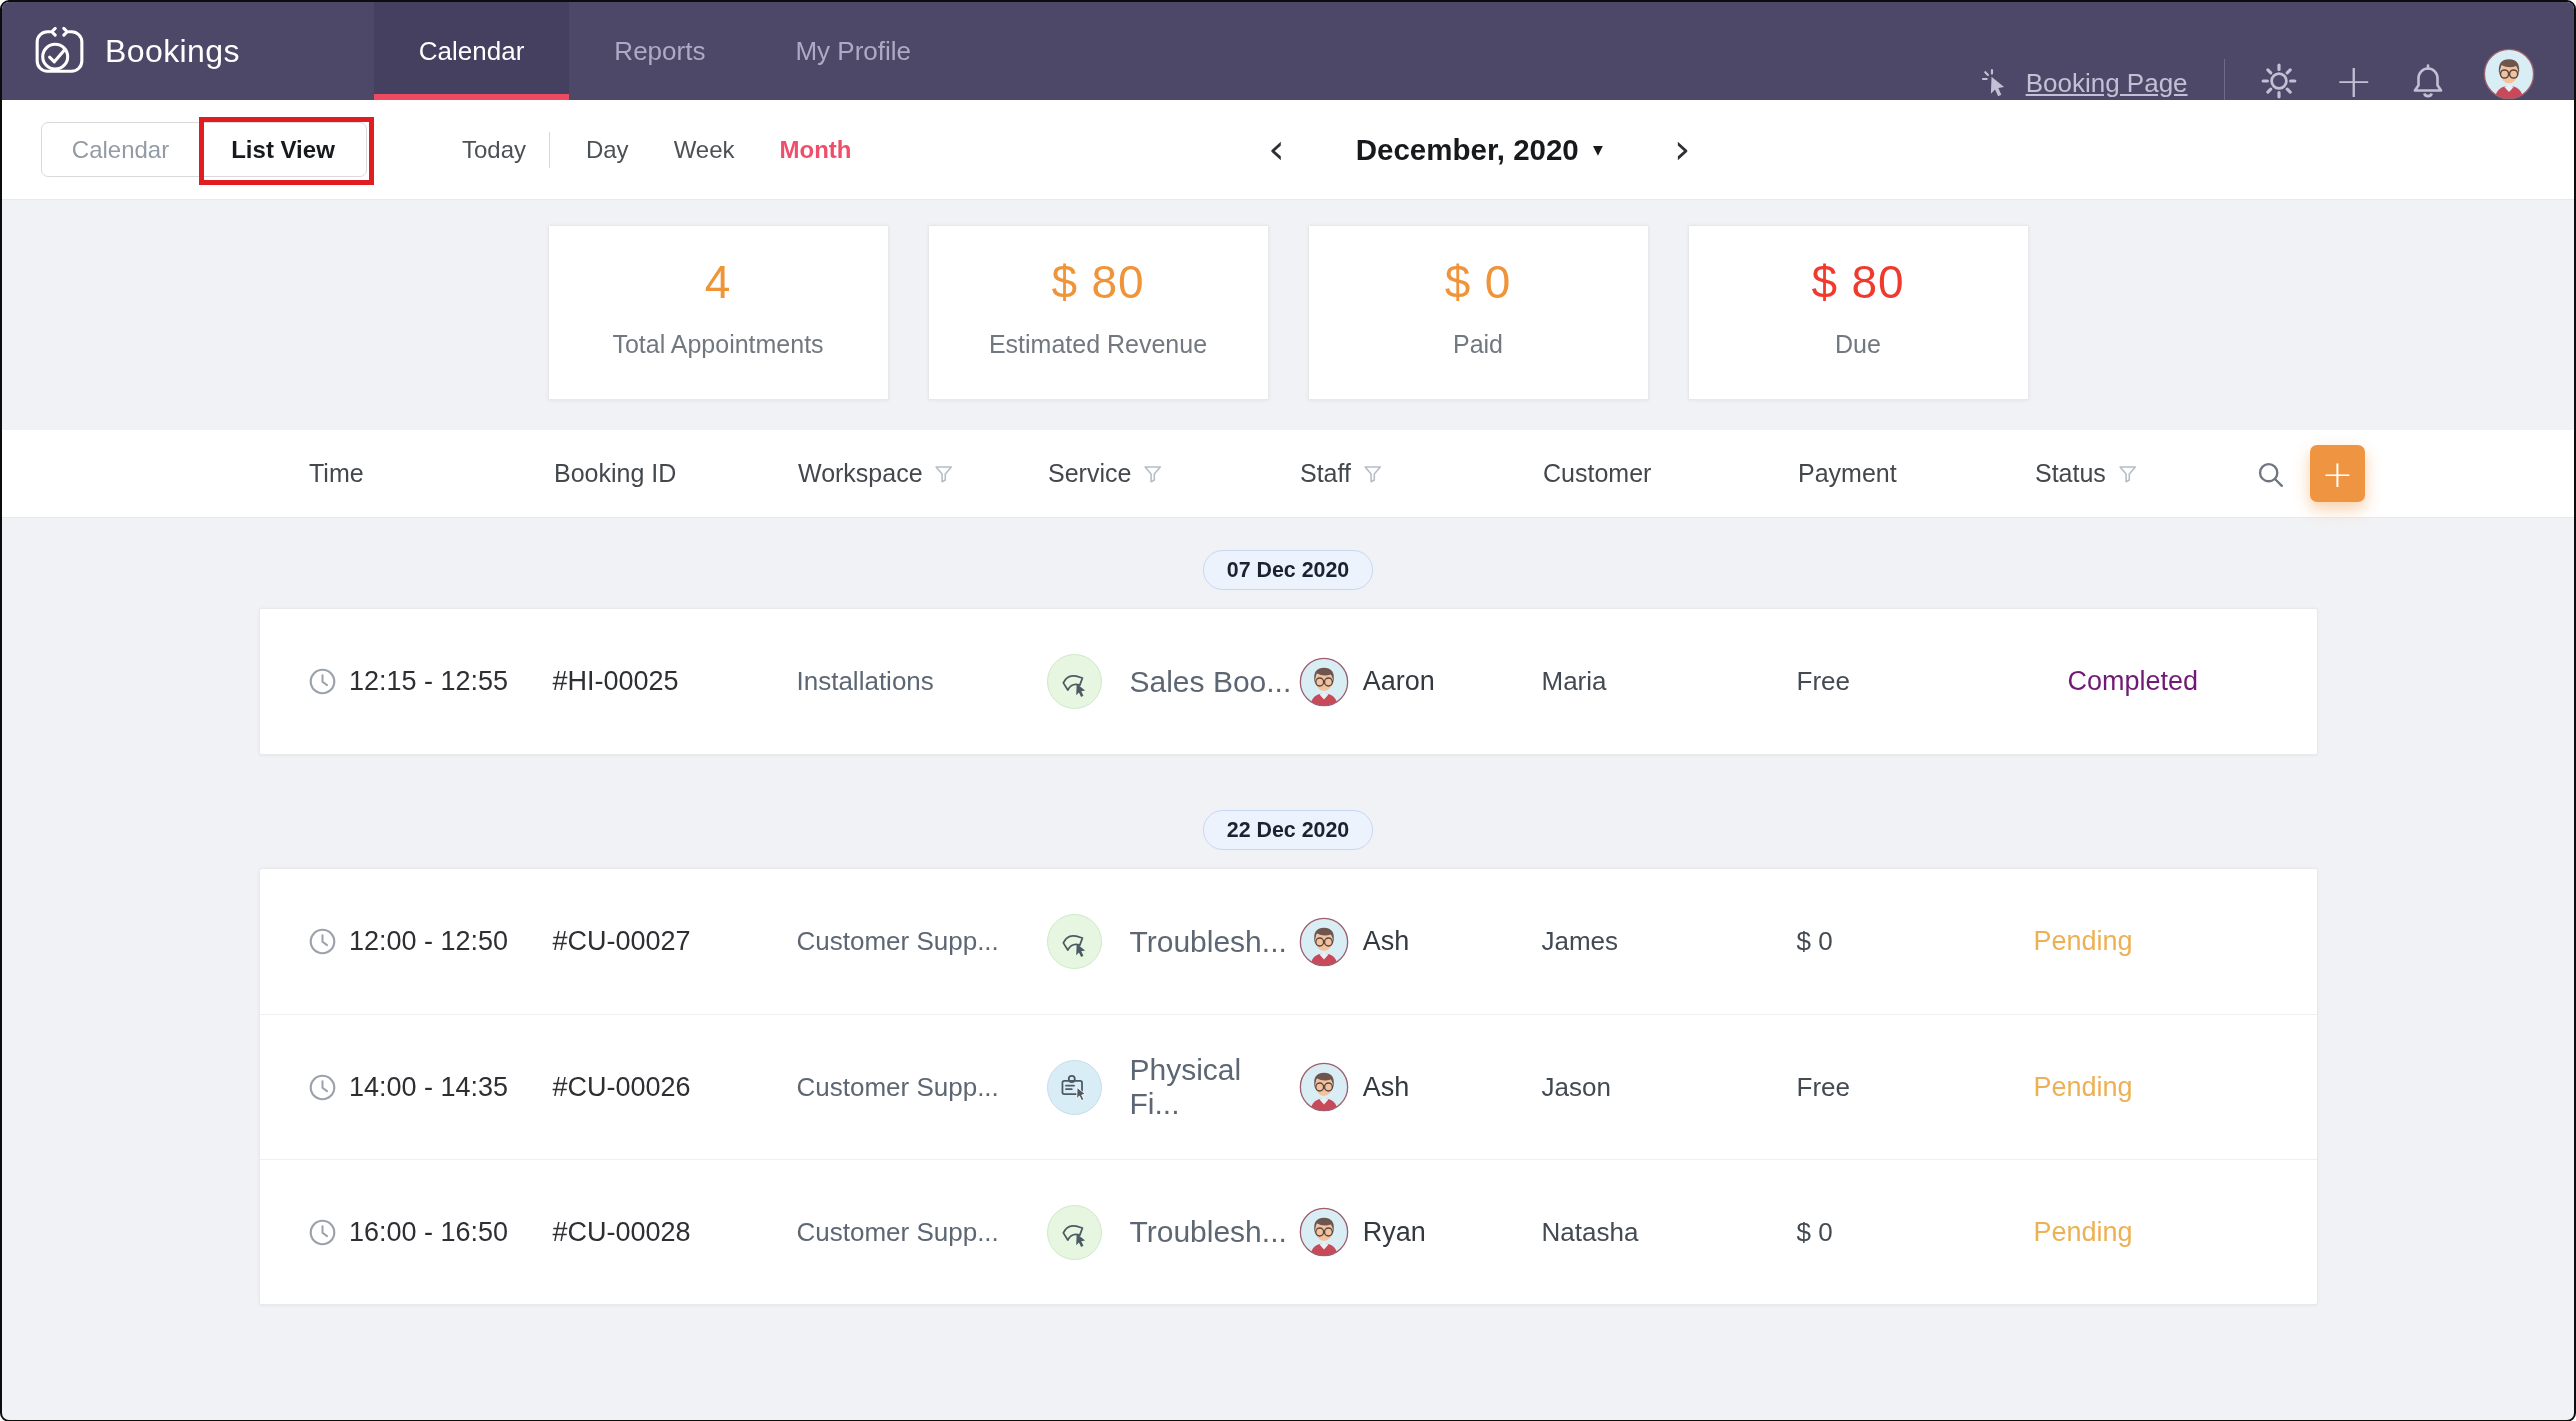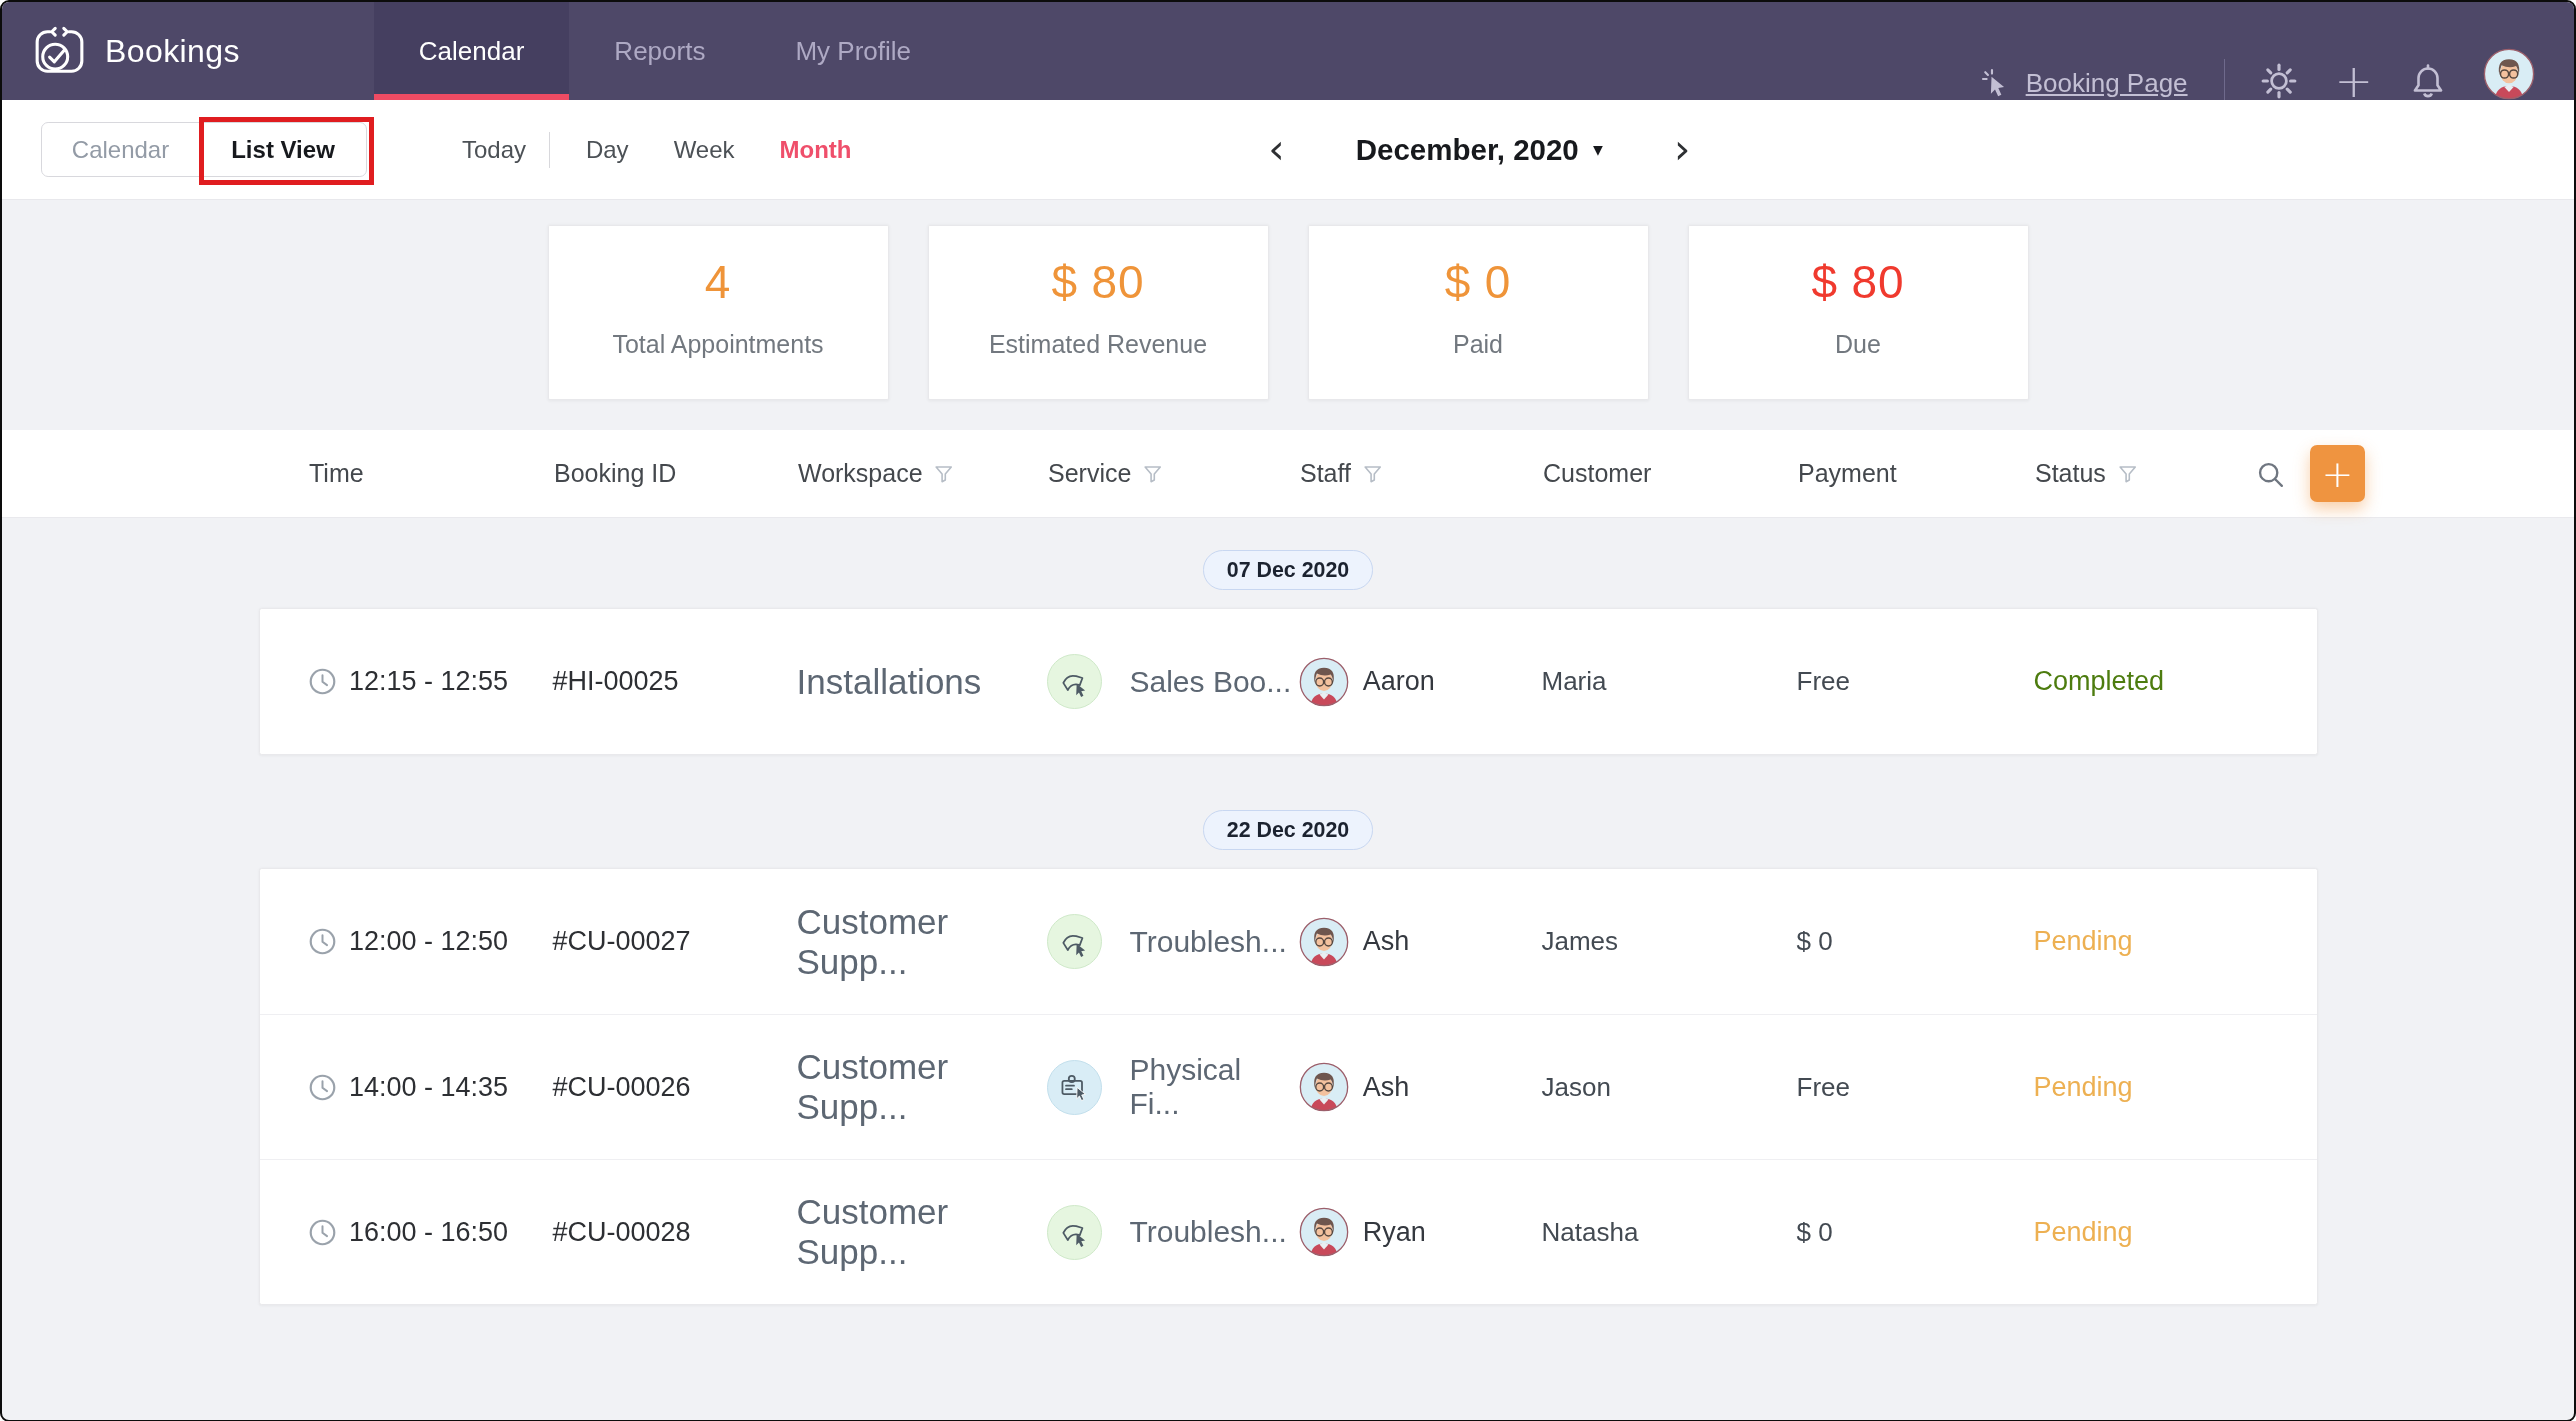--- a/index.html
+++ b/index.html
@@ -60,21 +60,21 @@
   .tbody{padding-top:32px;}
   .date-chip{display:table;margin:0 auto;height:39px;line-height:38px;padding:0 23px;border-radius:19.7px;
     background:#edf3fd;border:1.3px solid #c8d7f1;font-size:21.4px;font-weight:700;color:#1c2330;}
   .date-chip.second{margin-top:55px;}
   .group-card{width:2059px;margin:18px auto 0;background:#fff;border:0.9px solid #e9e9ec;border-radius:2.7px;box-shadow:0 0.9px 2.7px rgba(30,30,40,.05);}
   .trow{height:145px;cursor:pointer;}
   .trow + .trow{border-top:0.9px solid #efeff2;}
   .cell-time{display:flex;align-items:center;gap:12.5px;font-size:27px;color:#2d2f33;}
   .clock{width:29px;height:29px;color:#9aa2ab;flex:none;}
   .cell-id{font-size:27px;color:#2d2f33;}
-  .cell-ws{font-size:35px;color:#5d6773;}
+  .cell-ws{font-size:26px;color:#5d6773;}
   .cell-service{display:flex;align-items:center;gap:28px;font-size:30px;color:#5d6773;}
   .svc-circle{width:55px;height:55px;border-radius:50%;display:flex;align-items:center;justify-content:center;flex:none;}
   .svc-circle.green{background:#e6f6e0;border:0.9px solid #cfe9c9;}
   .svc-circle.blue{background:#d9edf6;border:0.9px solid #c2dfec;}
   .svc-circle svg{width:32px;height:32px;}
   .cell-staff{display:flex;align-items:center;gap:14.3px;font-size:27px;color:#34383f;}
   .cell-staff .avatar{width:50px;height:50px;flex:none;}
   .cell-customer,.cell-payment{font-size:26px;color:#434a52;}
   .cell-status{font-size:27px;}
   .spacer{height:107px;}
@@ -310,21 +310,21 @@
           <span>Sales Boo...</span>
         </div>
         <div class="cell-staff">
           <svg class="avatar" viewBox="0 0 56 56" width="50" height="50">
               <use href="#sym-avatar"></use>
             </svg>
           <span>Aaron</span>
         </div>
         <div class="cell-customer">Maria</div>
         <div class="cell-payment">Free</div>
-        <div class="cell-status" style="color: #4d7c0f;">Completed</div>
+        <div class="cell-status" style="color: #701a75; margin-left: 34px;">Completed</div>
       </div>
     </div>
 
     <div class="date-chip second">22 Dec 2020</div>
 
     <div class="group-card">
 
       <div class="trow tgrid">
         <div class="cell-time">
           <svg class="clock" viewBox="0 0 32 32" width="29" height="29">

